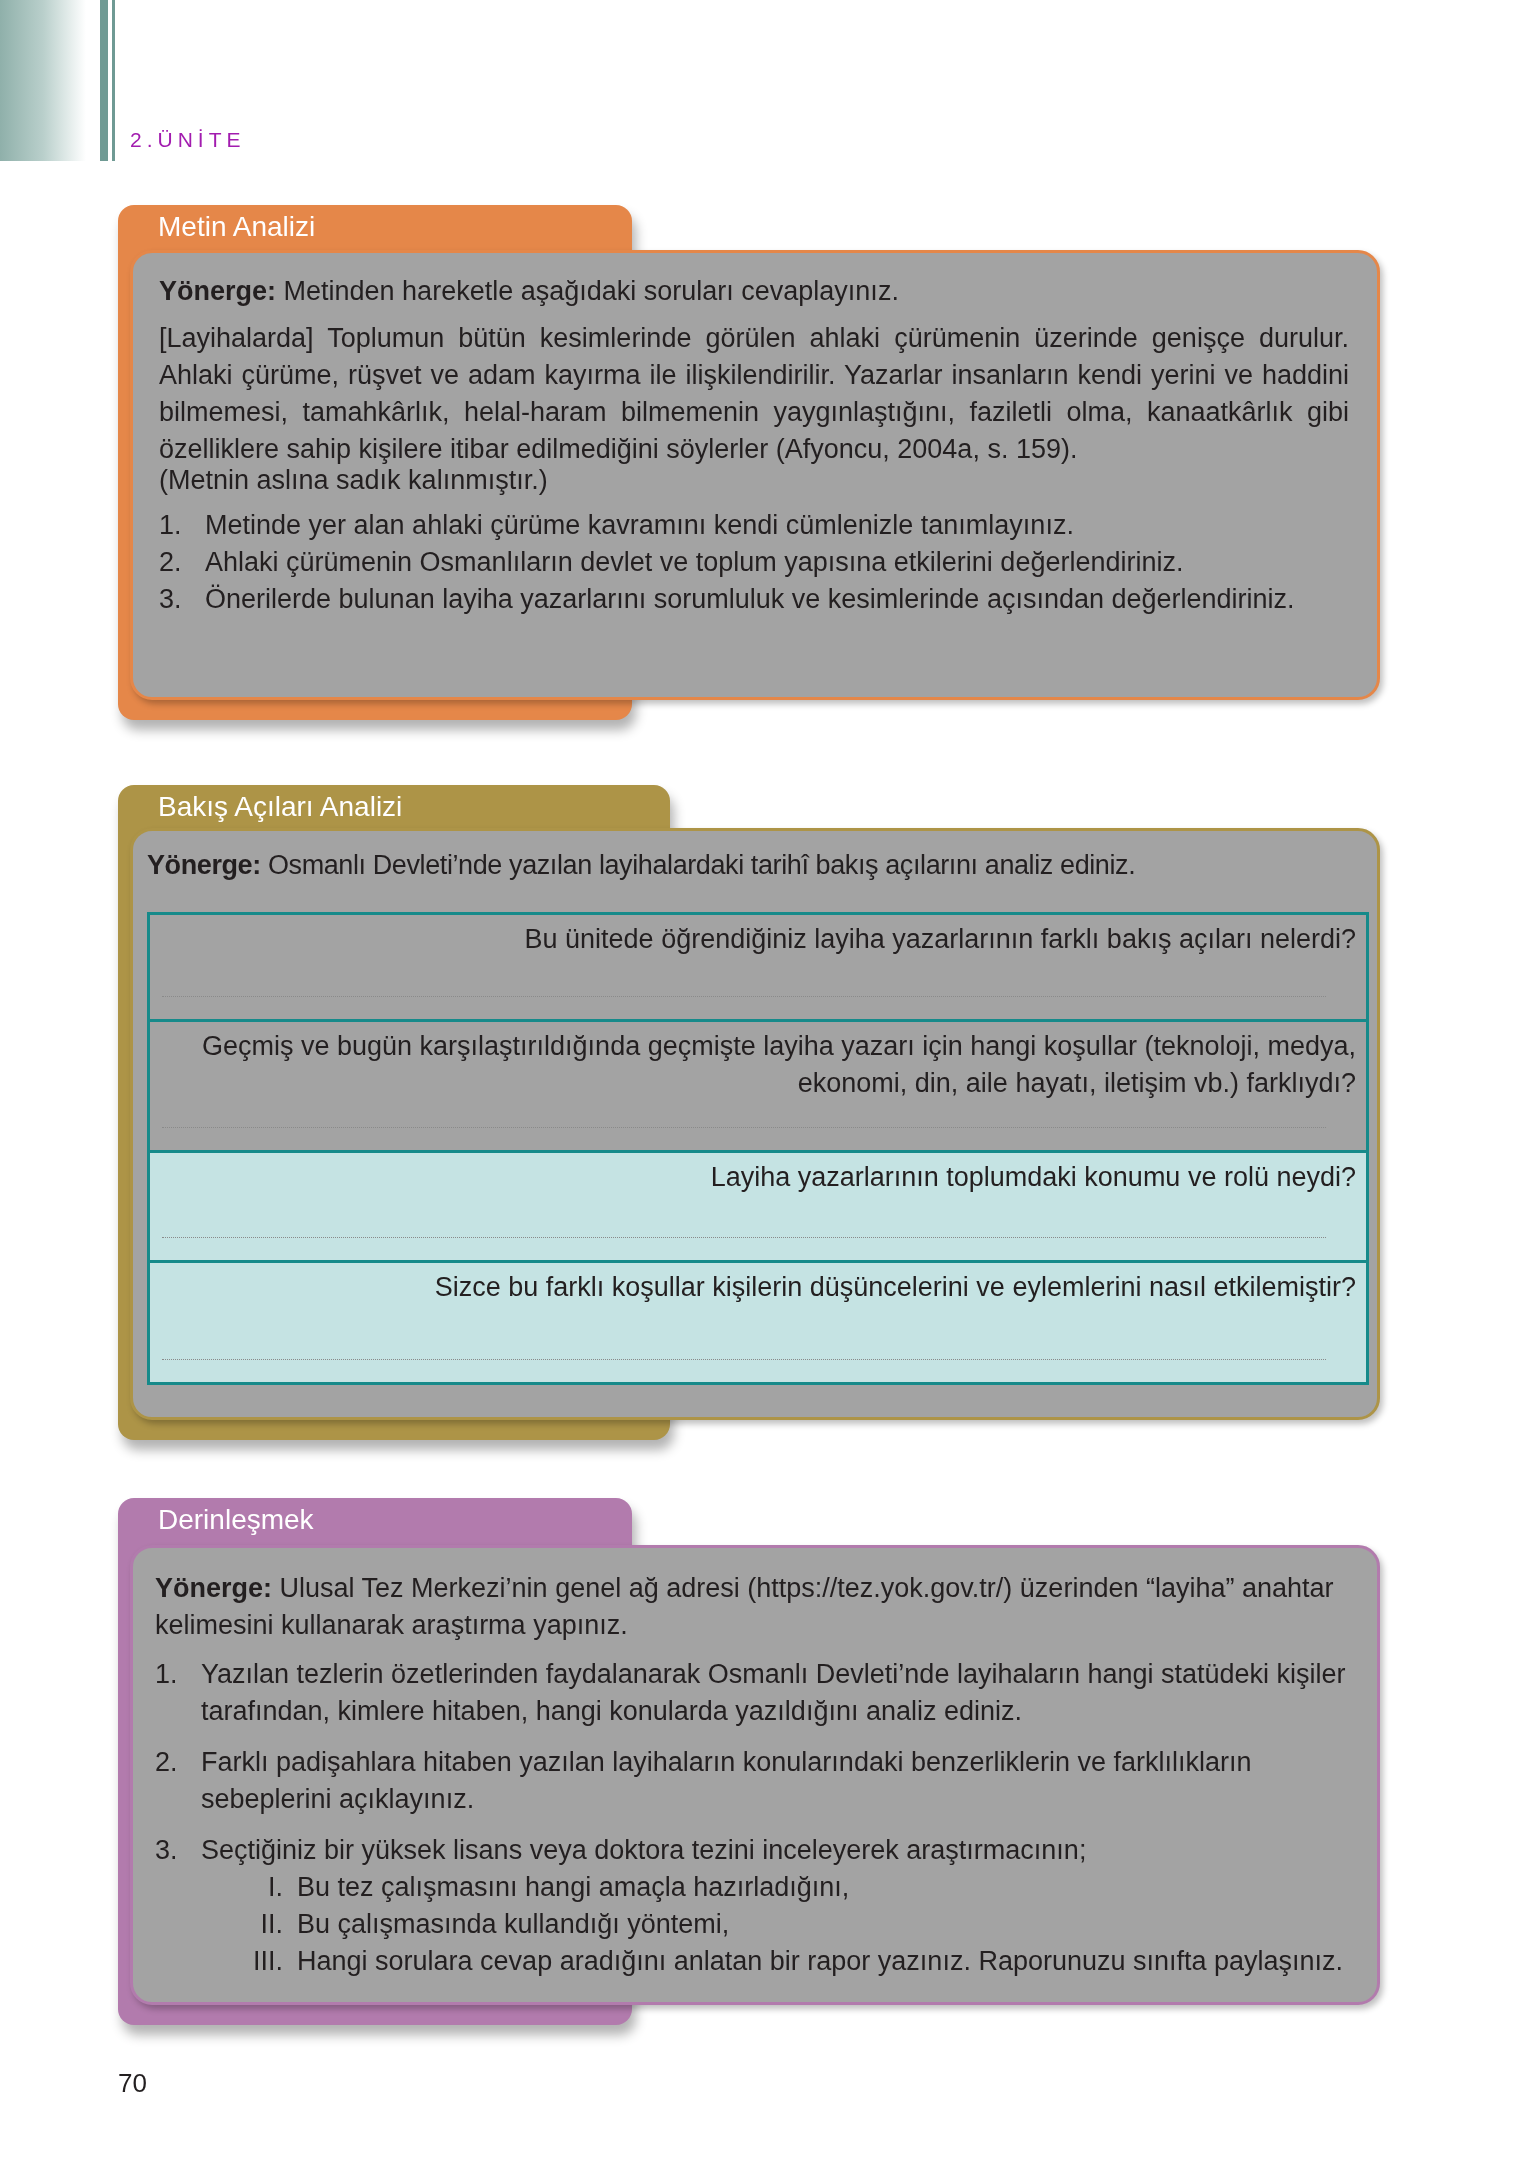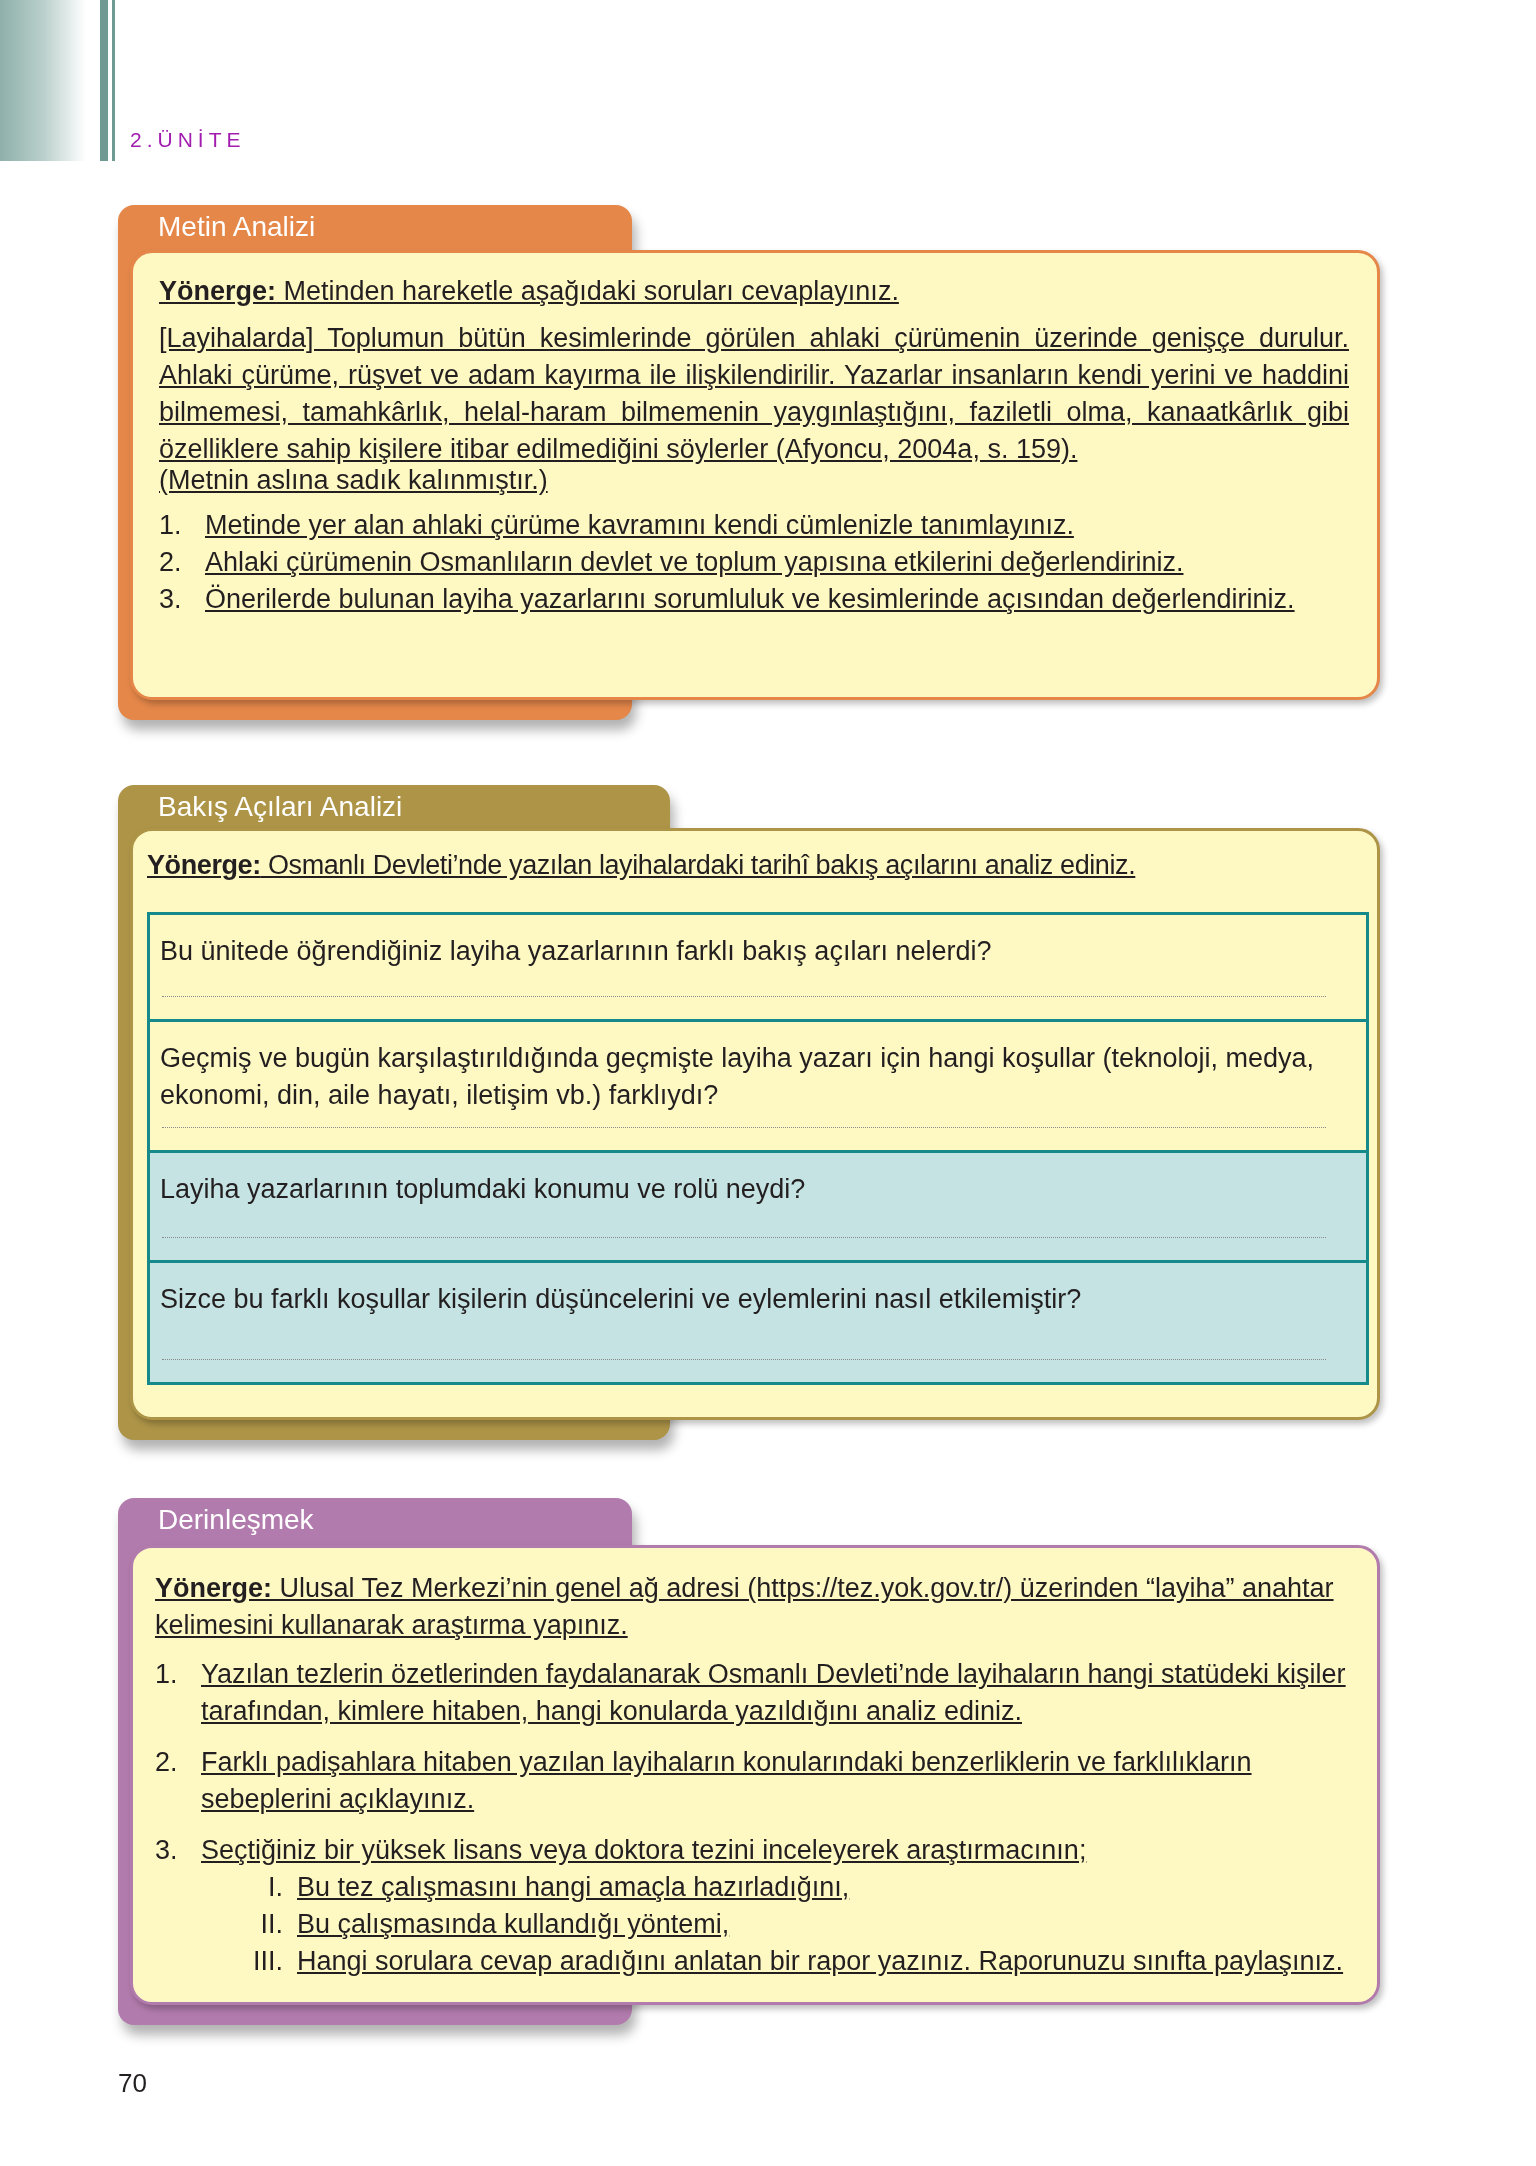--- a/index.html
+++ b/index.html
@@ -9,22 +9,22 @@
   .corner-grad { position: absolute; left: 0; top: 0; width: 86px; height: 161px;
     background: linear-gradient(to right, #8fb0aa 0%, #b9cfcb 50%, #ffffff 100%); }
   .vbar1 { position: absolute; left: 100px; top: 0; width: 8px; height: 161px; background: #6f9a94; }
   .vbar2 { position: absolute; left: 112px; top: 0; width: 3px; height: 161px; background: #6f9a94; }
   .unit-label { position: absolute; left: 130px; top: 128px; font-size: 21px; letter-spacing: 5px; color: #a21caf; font-weight: 300; }
 
   .card { position: absolute; left: 118px; width: 1262px; }
   .card .panel { position: absolute; left: 0; top: 0; width: 514px; border-radius: 16px;
     box-shadow: 4px 10px 12px rgba(0,0,0,0.30); }
   .card .tab-title { position: absolute; left: 40px; top: 6px; font-size: 28px; font-weight: normal; color: #ffffff; }
-  .card .box { position: absolute; left: 12px; right: 0; background: #fef9c3; border: 3px solid; border-radius: 22px;
-    box-shadow: 3px 4px 6px rgba(0,0,0,0.25); text-decoration: underline; }
+  .card .box { position: absolute; left: 12px; right: 0; background: #a3a3a3; border: 3px solid; border-radius: 22px;
+    box-shadow: 3px 4px 6px rgba(0,0,0,0.25); }
 
   .c1 { top: 205px; height: 520px; }
   .c1 .panel { height: 515px; background: #e58749; }
   .c1 .box { top: 45px; height: 450px; border-color: #e58749; padding: 20px 28px 0 26px; }
 
   .c2 { top: 785px; height: 660px; }
   .c2 .panel { height: 655px; width: 552px; background: #ad9447; }
   .c2 .box { top: 43px; height: 592px; border-color: #ad9447; padding: 16px 14px 0 14px; }
 
   .c3 { top: 1498px; height: 530px; }
@@ -37,21 +37,21 @@
   .note { text-align: left; margin-top: -6px; }
   ol.q { list-style: none; margin-top: 8px; }
   ol.q li { position: relative; padding-left: 46px; }
   ol.q li .num { position: absolute; left: 0; top: 0; }
   .c3 ol.q li { margin-bottom: 14px; }
   .c3 ol.q li:last-child { margin-bottom: 0; }
   .sub { padding-left: 96px; position: relative; }
   .sub .rn { position: absolute; left: 38px; width: 56px; text-align: right; padding-right: 12px; }
 
   .ptable { position: absolute; left: 14px; right: 8px; top: 81px; border: 3px solid #168a8a; }
-  .prow { position: relative; border-bottom: 3px solid #168a8a; padding: 18px 10px 0 10px; }
+  .prow { position: relative; border-bottom: 3px solid #168a8a; padding: 6px 10px 0 10px; text-align: right; }
   .prow:last-child { border-bottom: none; }
   .prow.alt { background: #c5e3e3; }
   .prow .dots { position: absolute; left: 12px; right: 40px; bottom: 22px; border-bottom: 1px dotted #8a8a8a; }
 
   .page-num { position: absolute; left: 118px; top: 2068px; font-size: 26px; color: #231f20; }
 </style>
 </head>
 <body>
 
 <div class="corner-grad"></div>

